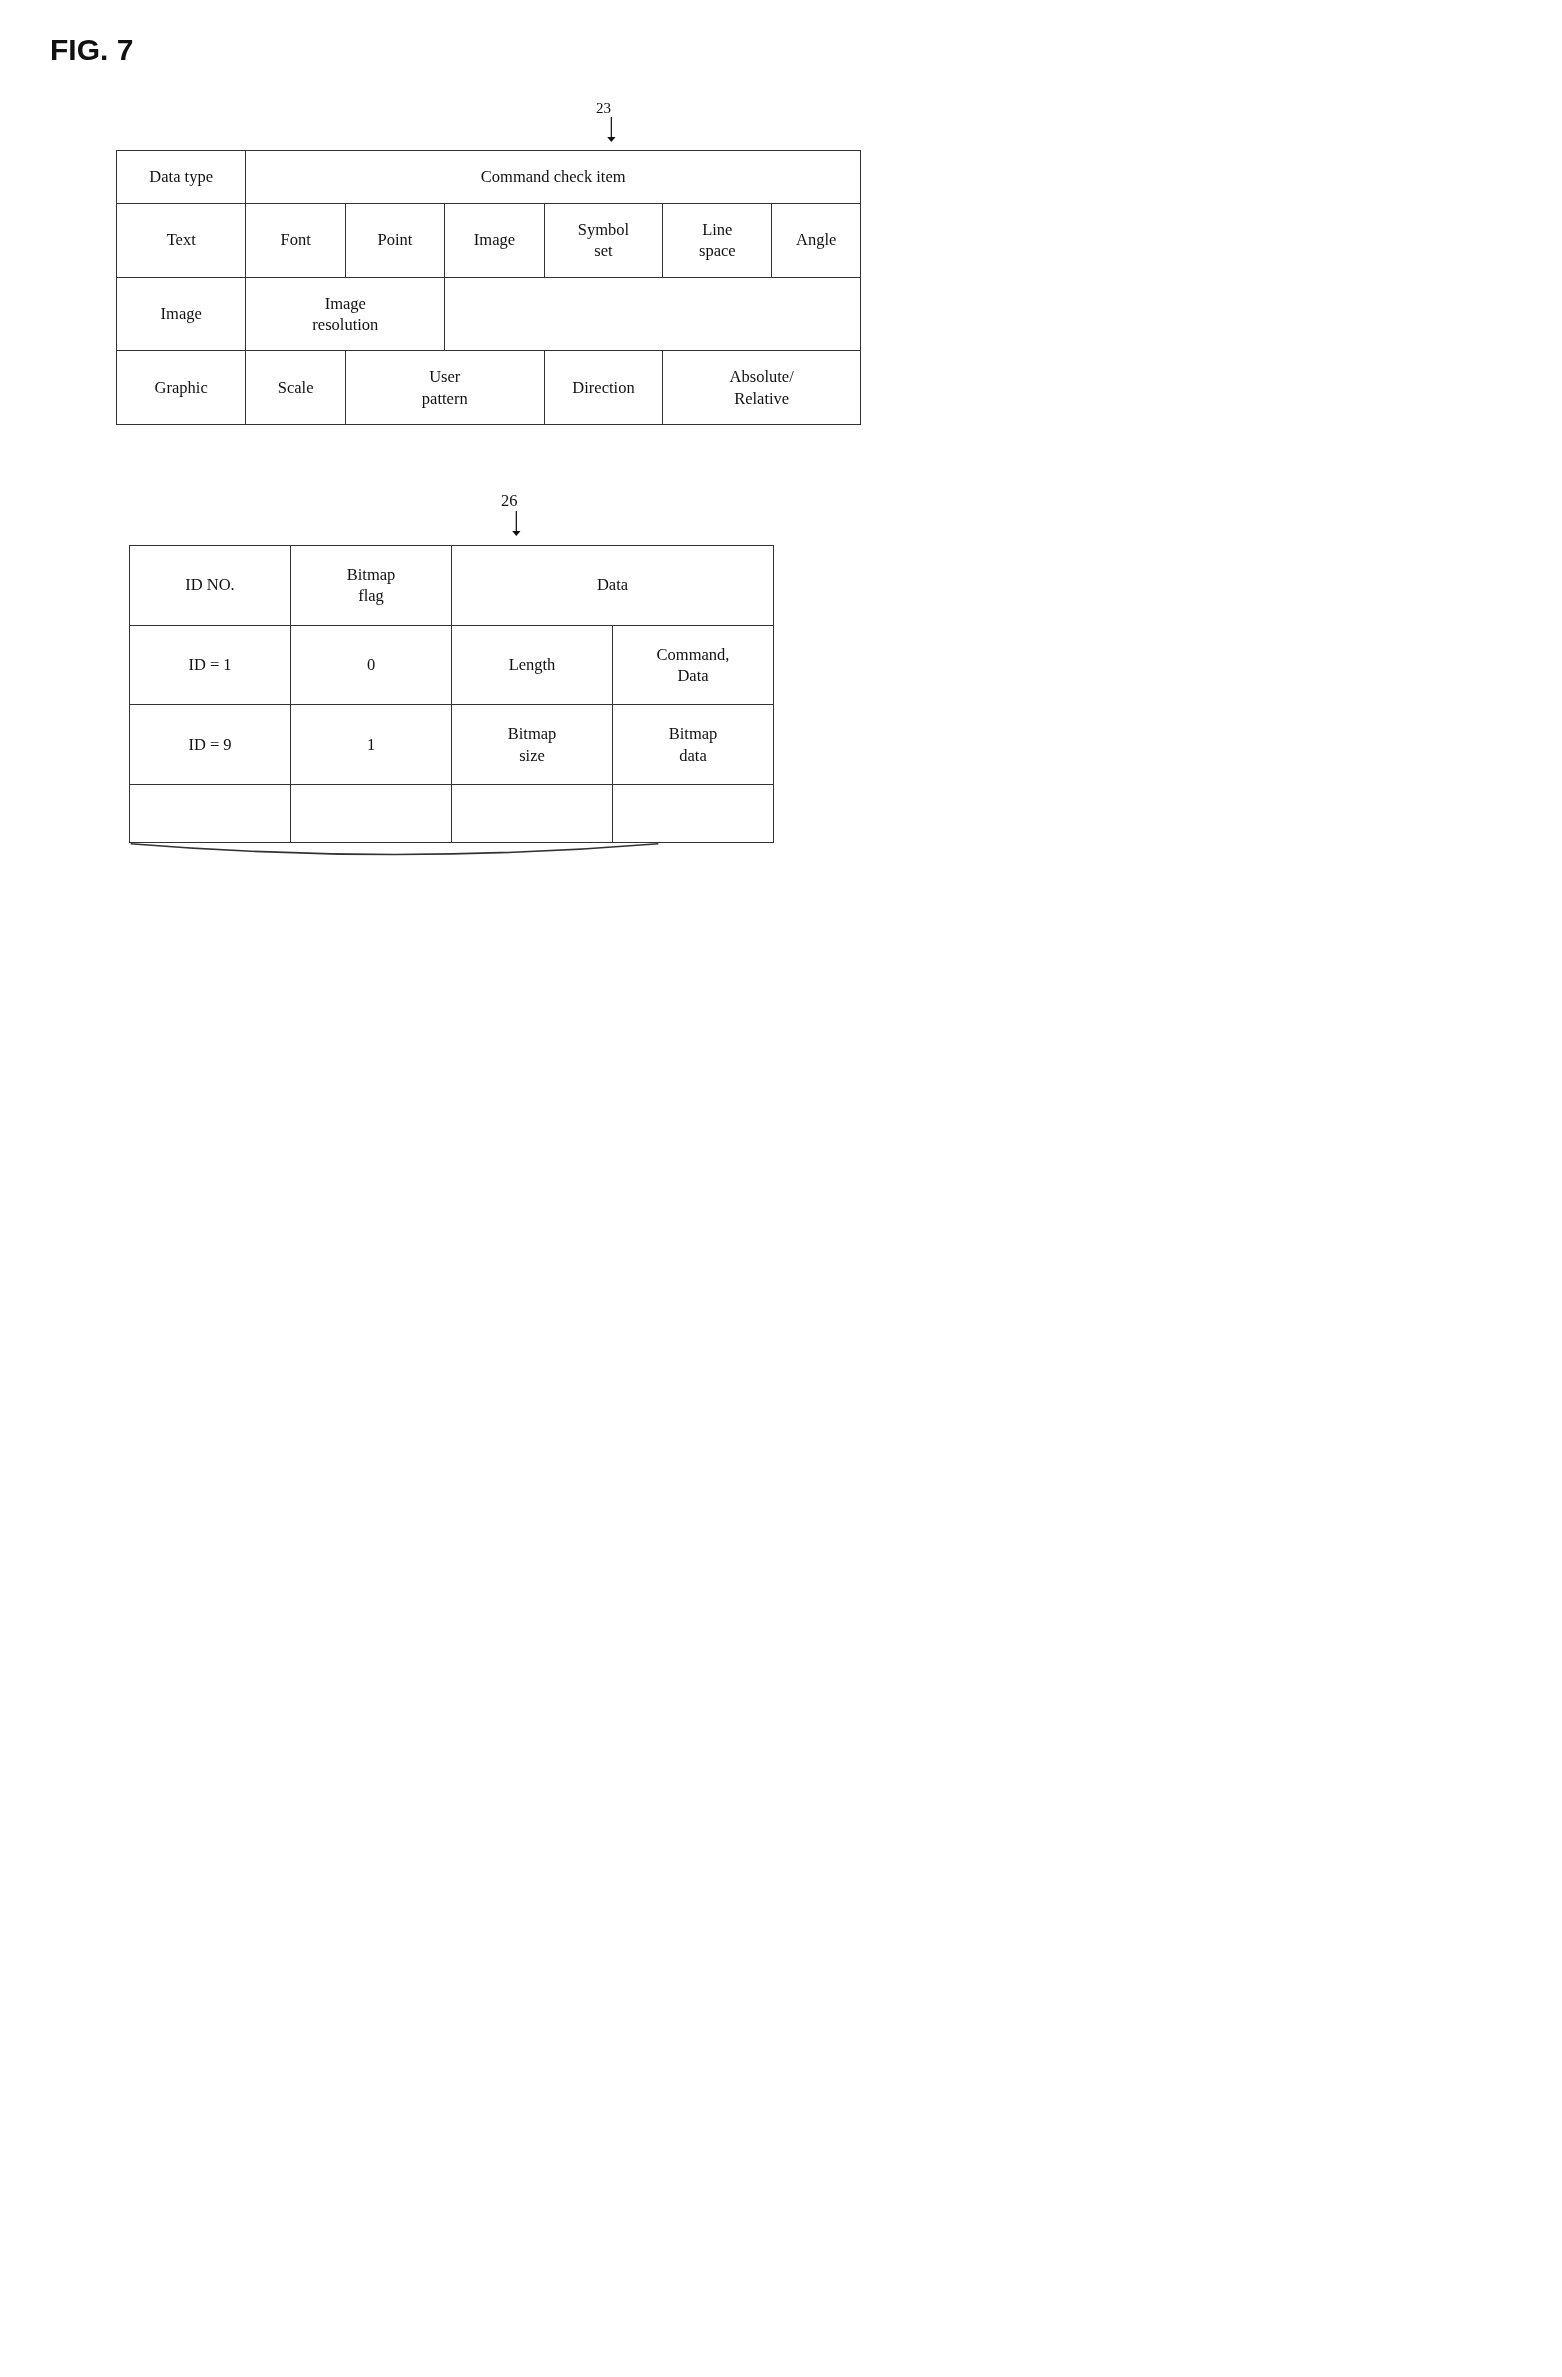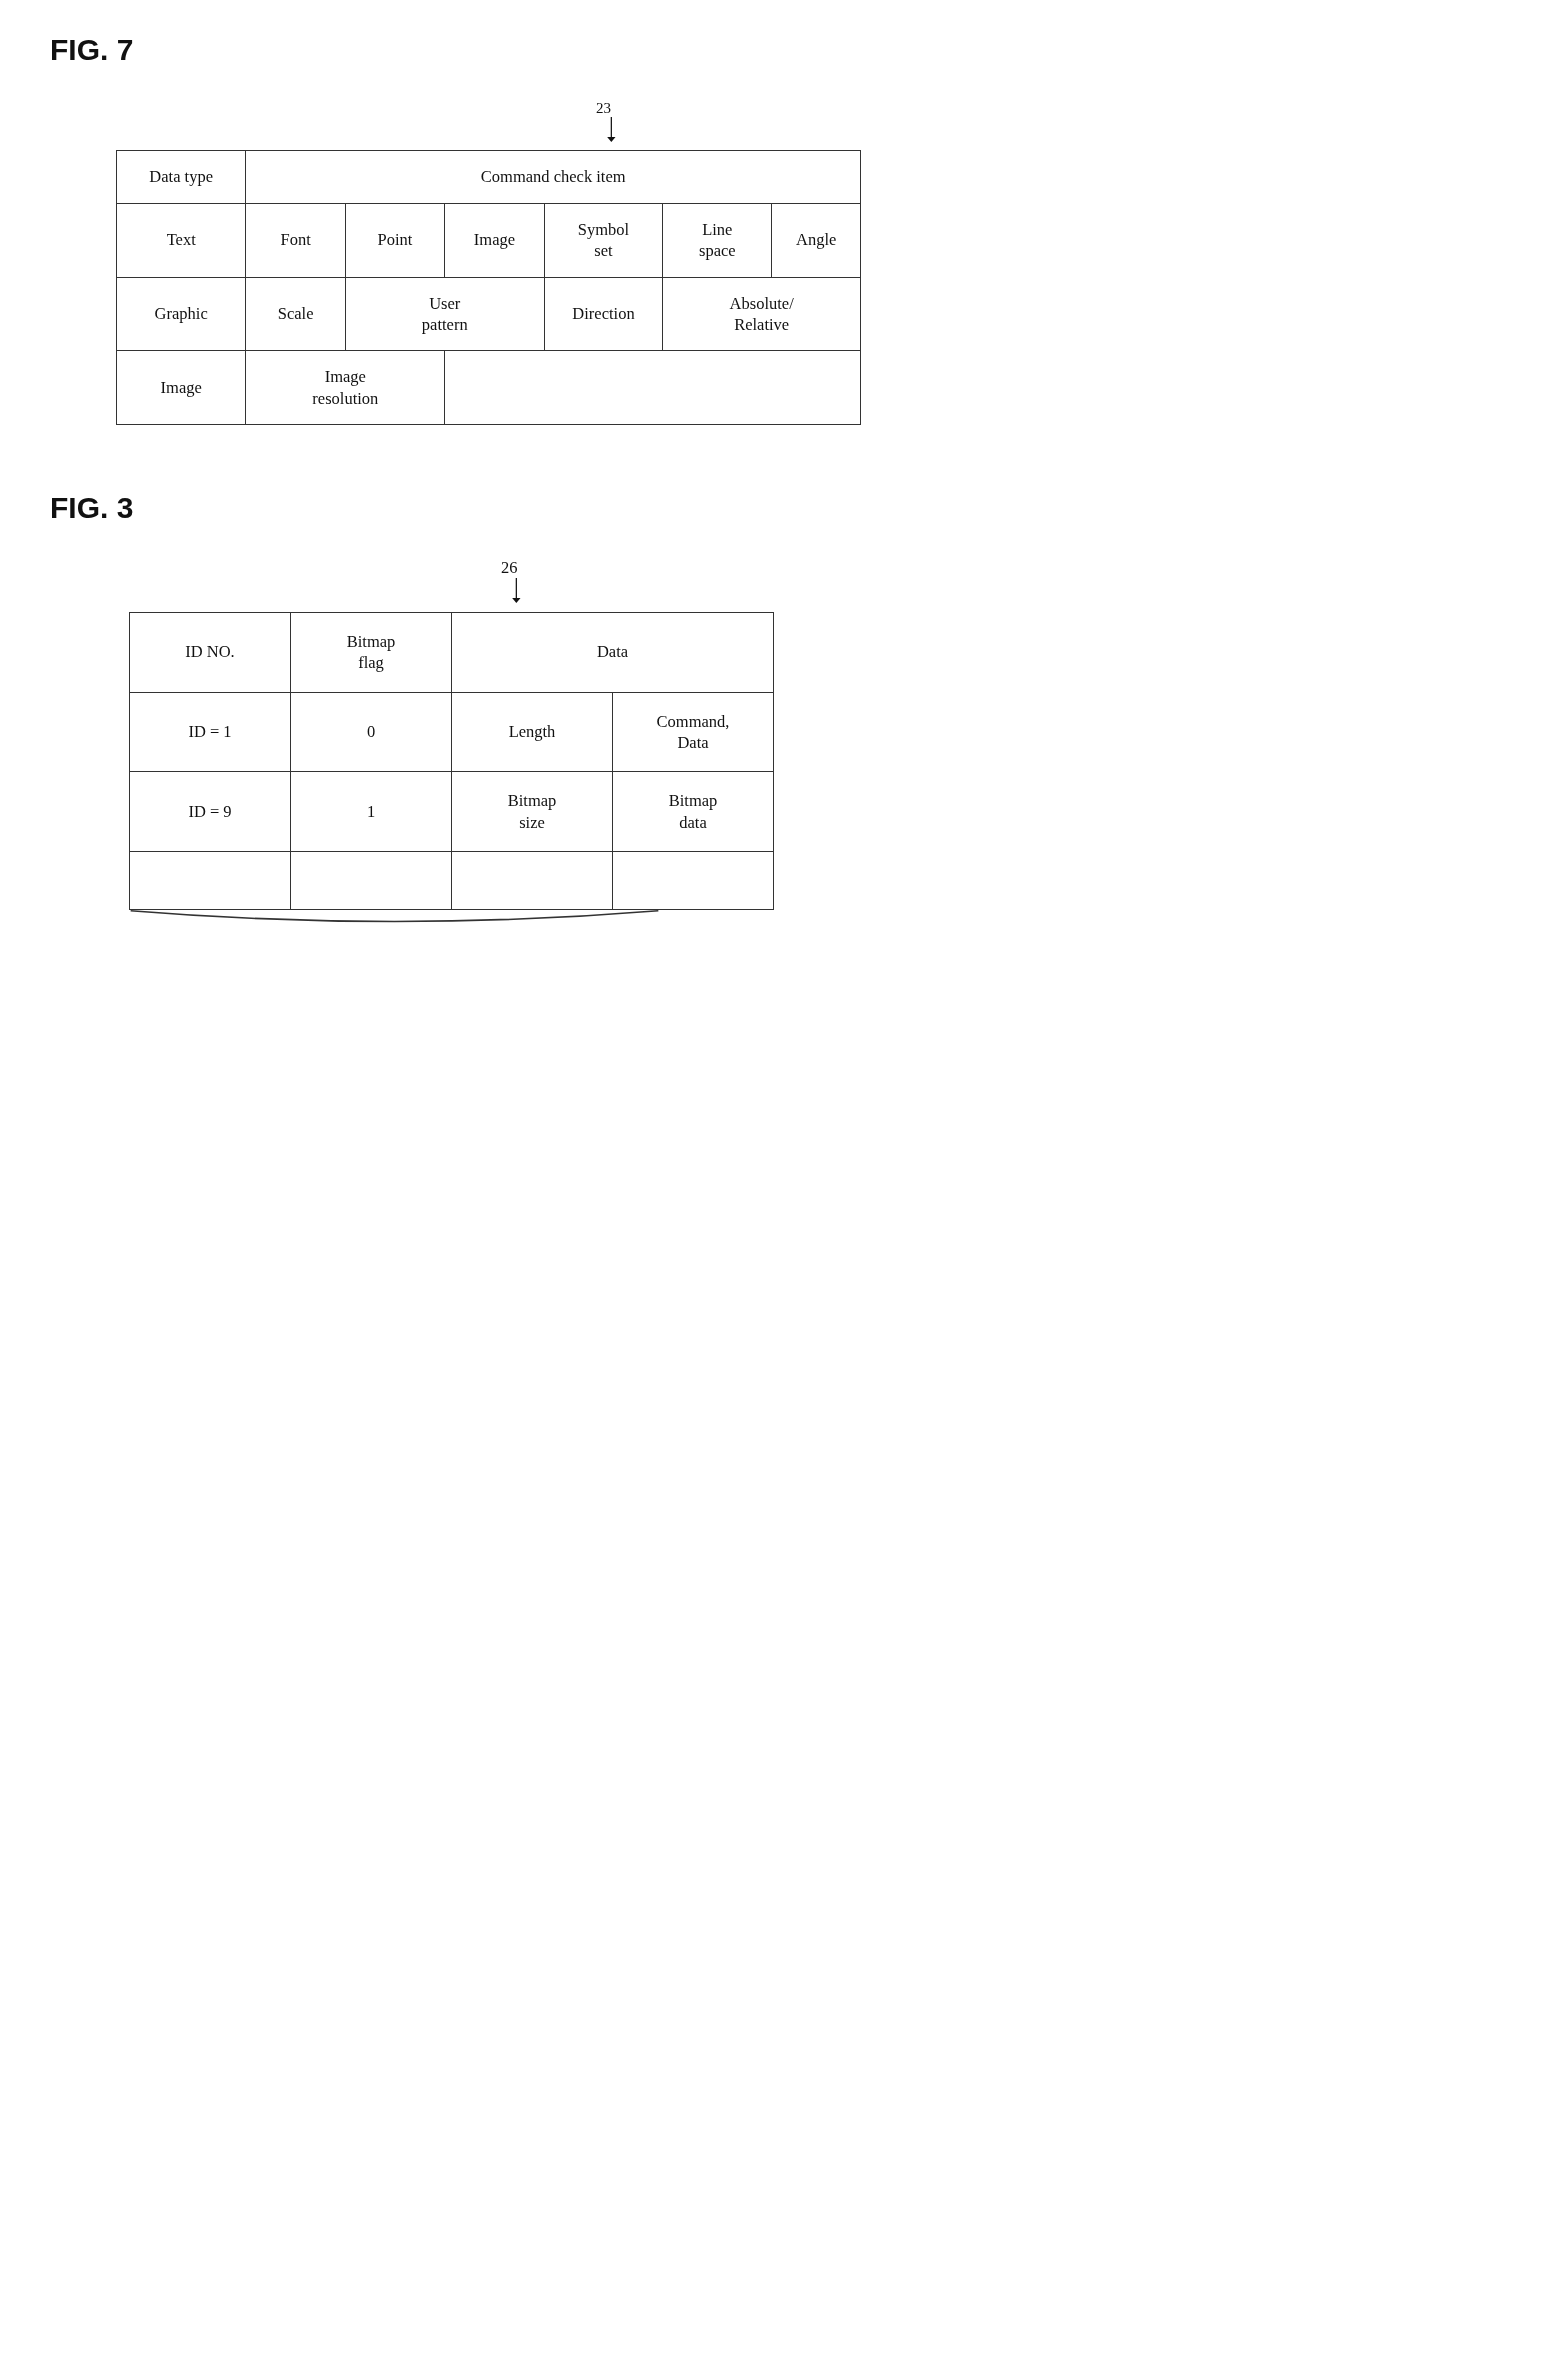--- a/index.html
+++ b/index.html
@@ -107,39 +107,38 @@
         <td>Text</td>
         <td style="width:83px;">Font</td>
         <td style="width:83px;">Point</td>
         <td style="width:83px;">Image</td>
         <td style="width:99px;">Symbol<br>set</td>
         <td style="width:91px;">Line<br>space</td>
         <td style="width:74px;">Angle</td>
       </tr>
 
       <tr>
+        <td>Image</td>
+        <td colspan="2">Image<br>resolution</td>
+        <td colspan="4"></td>
+      </tr>
+
+      <tr>
         <td>Graphic</td>
         <td>Scale</td>
         <td colspan="2">User<br>pattern</td>
         <td colspan="1">Direction</td>
         <td colspan="2">Absolute/<br>Relative</td>
-      </tr>
-
-      <tr>
-        <td>Image</td>
-        <td colspan="2">Image<br>resolution</td>
-        <td colspan="4"></td>
       </tr>
     </tbody>
       </table>
   </div>
 </div>
 
 <div class="figure-section">
-  <div class="fig-label">FIG. 3</div>
 
   <div class="fig3-container">
 
     <div style="position:relative; margin-bottom: 8.3px; margin-left: 372px; font-size:16.5px;">
       <span>26</span>
       <br>
       <svg width="25" height="25" style="display:block; margin-left:6.6px;" viewBox="0 0 30 30">
         <line x1="10" y1="0" x2="10" y2="28" stroke="#111" stroke-width="1.5"></line>
         <polygon points="5,24 15,24 10,30" fill="#111"></polygon>
       </svg>

